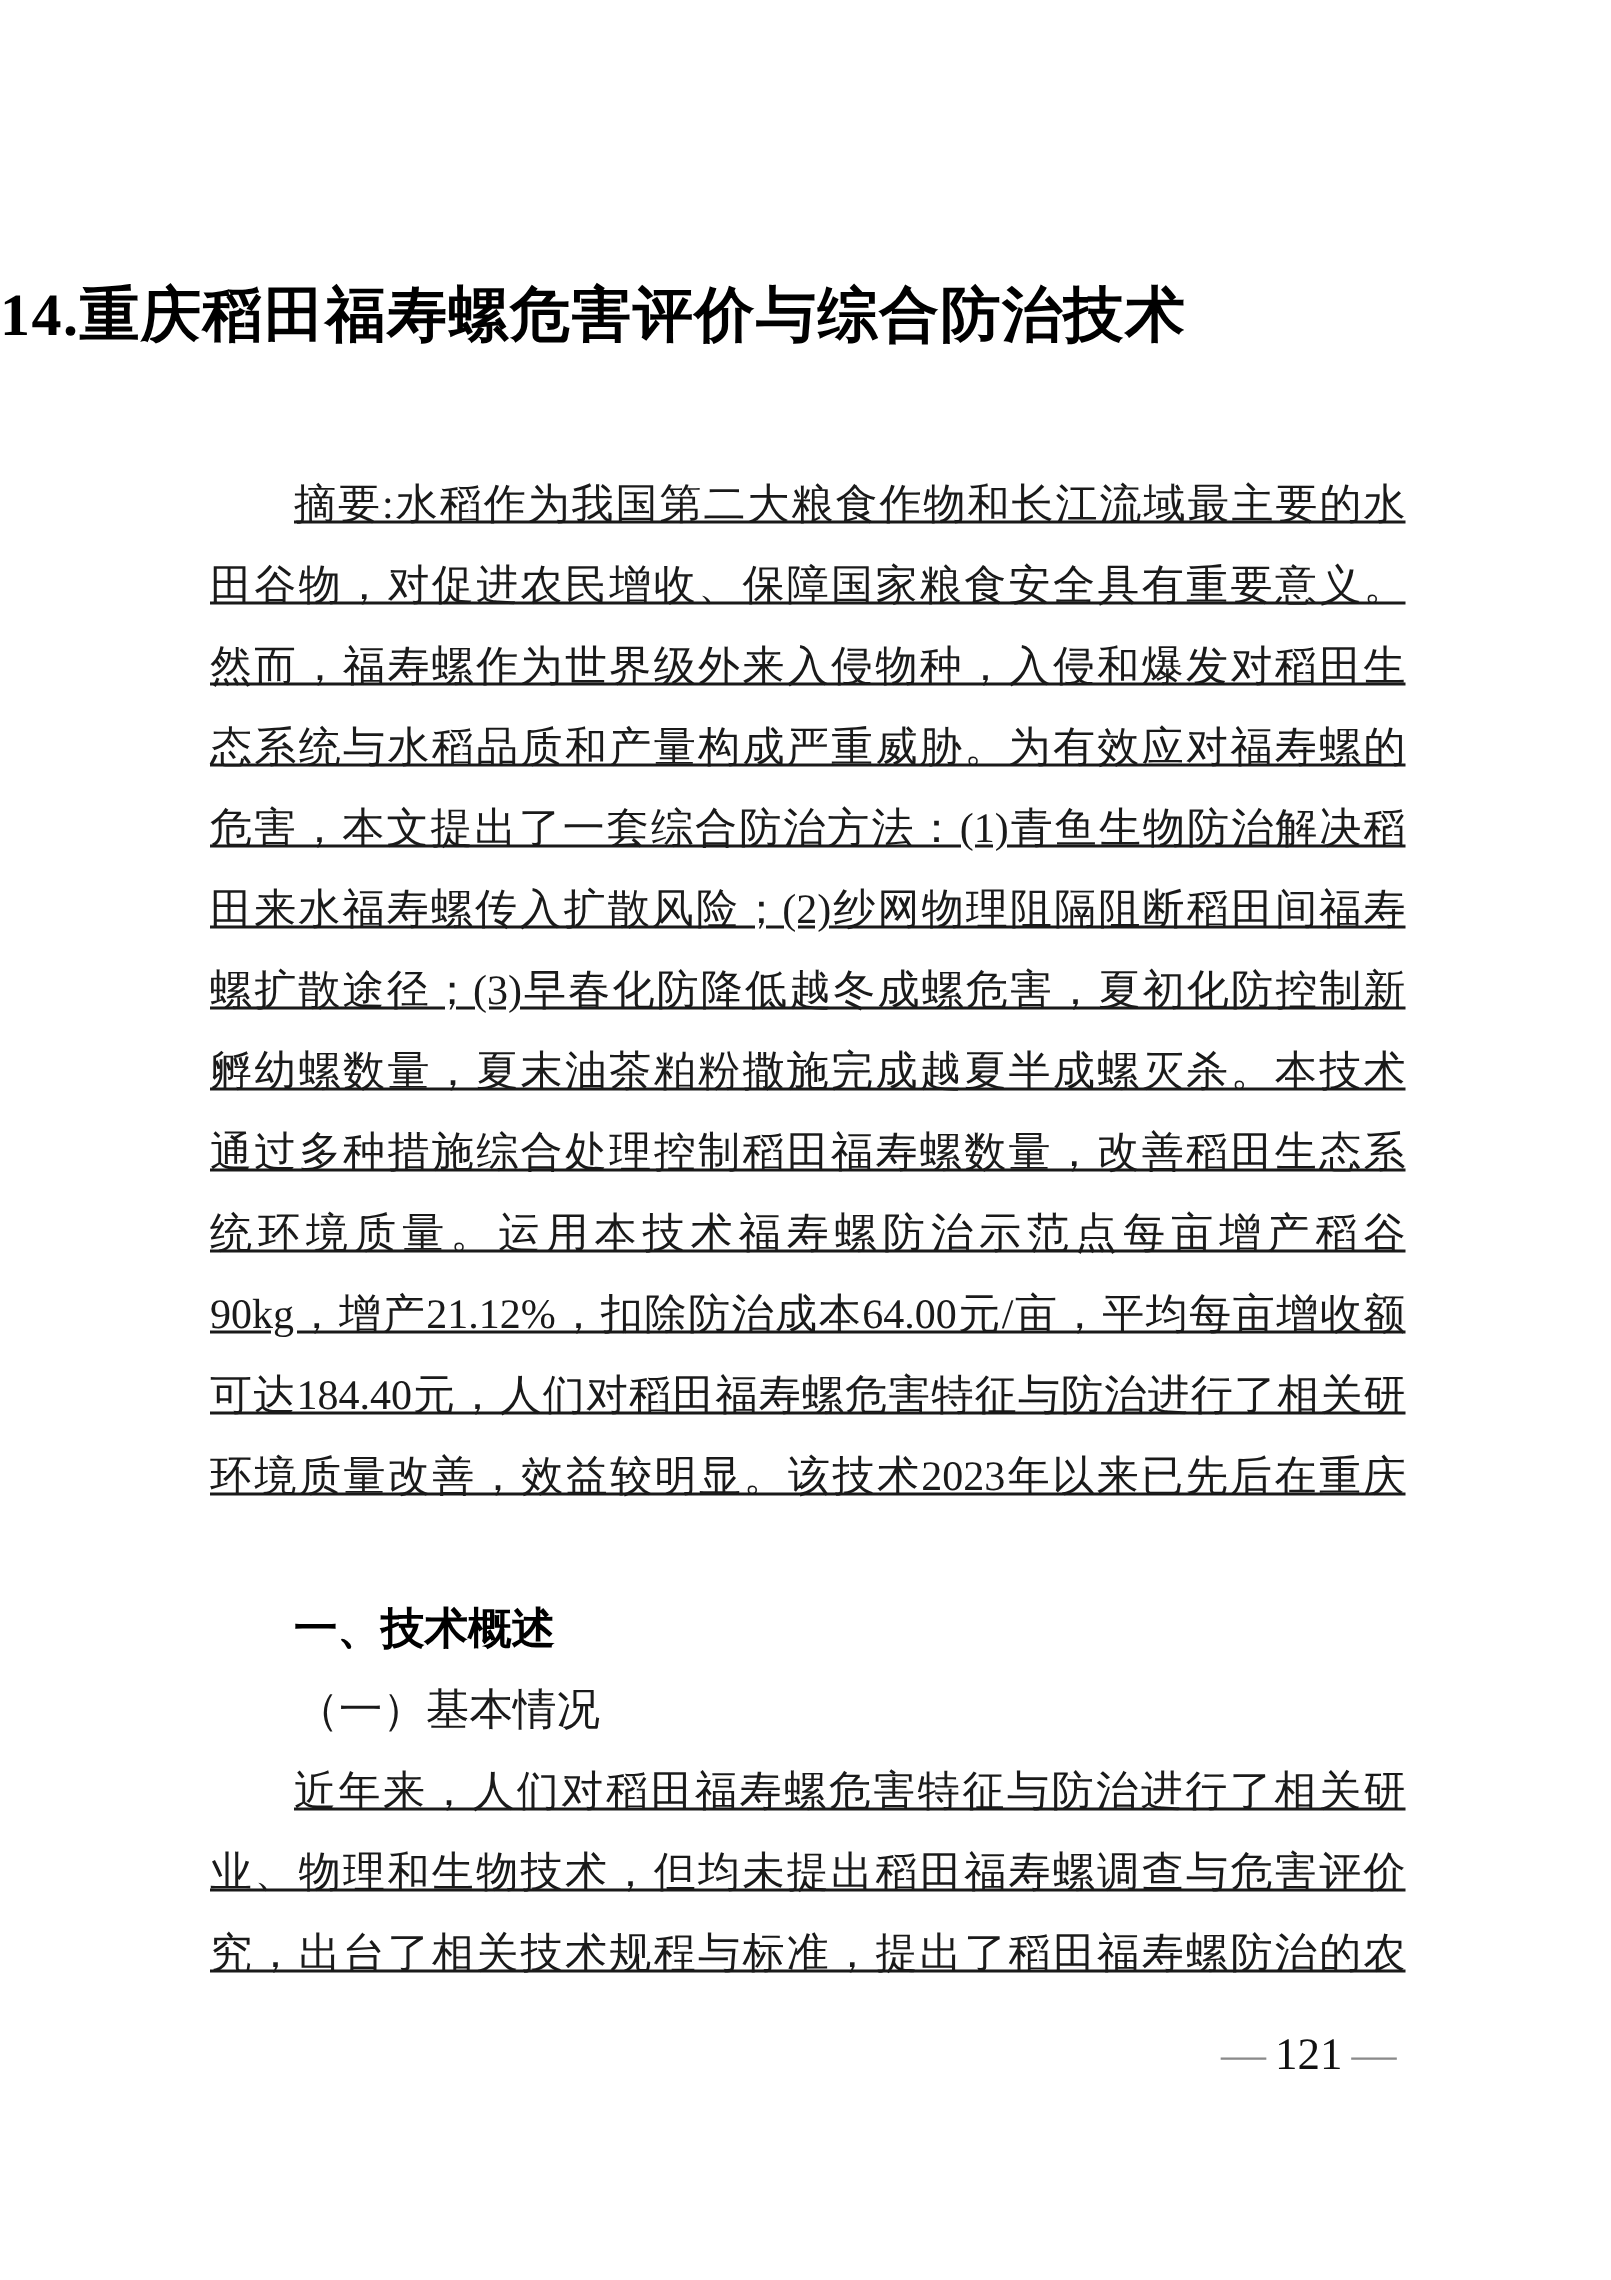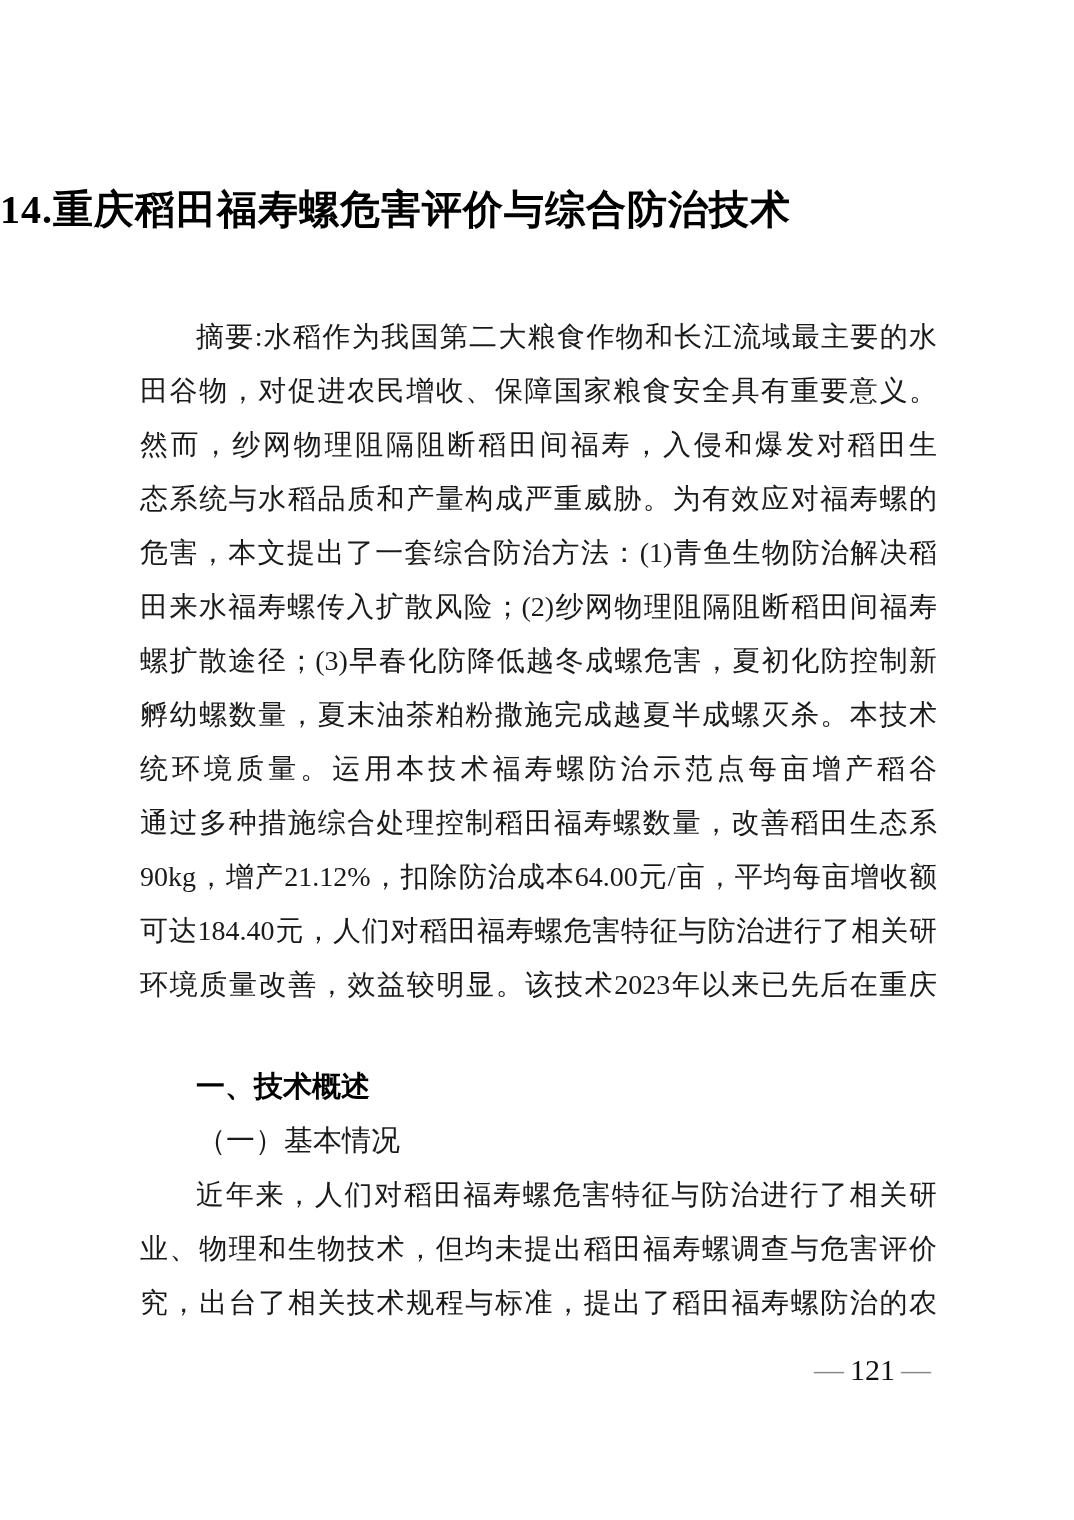--- a/index.html
+++ b/index.html
@@ -40,20 +40,21 @@
   }
   .line {
     height: 54px;
     line-height: 54px;
     font-size: 28px;
     white-space: nowrap;
     text-align: justify;
     text-align-last: justify;
     text-justify: inter-character;
     color: #1a1a1a;
+    text-decoration: underline;
   }
   .line.indent {
     text-indent: 56px;
   }
   .line.end {
     text-align-last: left;
   }
   .section-heading {
     position: absolute;
     top: 1066px;
@@ -89,28 +90,28 @@
   }
 </style>
 </head>
 <body>
 
 <div class="doc-title">14.重庆稻田福寿螺危害评价与综合防治技术</div>
 
 <div class="abstract-block">
   <div class="line indent">摘要:水稻作为我国第二大粮食作物和长江流域最主要的水</div>
   <div class="line">田谷物，对促进农民增收、保障国家粮食安全具有重要意义。</div>
-  <div class="line">然而，纱网物理阻隔阻断稻田间福寿，入侵和爆发对稻田生</div>
+  <div class="line">然而，福寿螺作为世界级外来入侵物种，入侵和爆发对稻田生</div>
   <div class="line">态系统与水稻品质和产量构成严重威胁。为有效应对福寿螺的</div>
   <div class="line">危害，本文提出了一套综合防治方法：(1)青鱼生物防治解决稻</div>
   <div class="line">田来水福寿螺传入扩散风险；(2)纱网物理阻隔阻断稻田间福寿</div>
   <div class="line">螺扩散途径；(3)早春化防降低越冬成螺危害，夏初化防控制新</div>
   <div class="line">孵幼螺数量，夏末油茶粕粉撒施完成越夏半成螺灭杀。本技术</div>
+  <div class="line">通过多种措施综合处理控制稻田福寿螺数量，改善稻田生态系</div>
   <div class="line">统环境质量。运用本技术福寿螺防治示范点每亩增产稻谷</div>
-  <div class="line">通过多种措施综合处理控制稻田福寿螺数量，改善稻田生态系</div>
   <div class="line">90kg，增产21.12%，扣除防治成本64.00元/亩，平均每亩增收额</div>
   <div class="line">可达184.40元，人们对稻田福寿螺危害特征与防治进行了相关研</div>
   <div class="line">环境质量改善，效益较明显。该技术2023年以来已先后在重庆</div>
 </div>
 
 <div class="section-heading">一、技术概述</div>
 
 <div class="sub-heading">（一）基本情况</div>
 
 <div class="para2-block">

